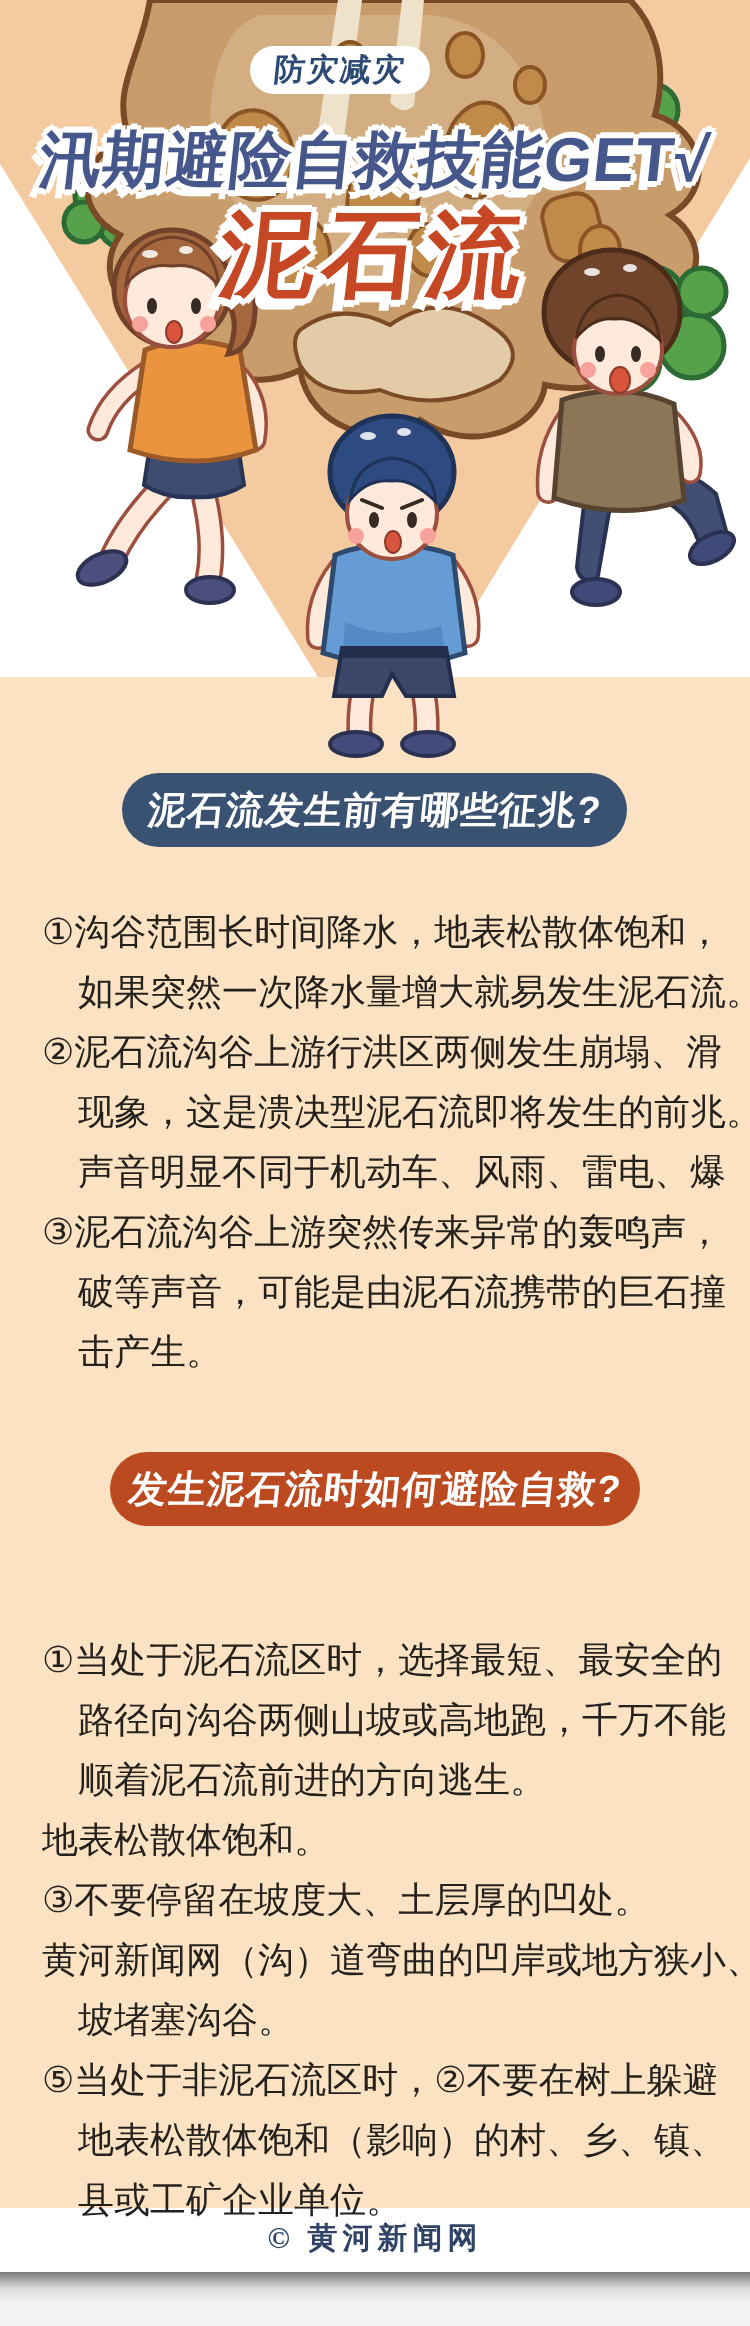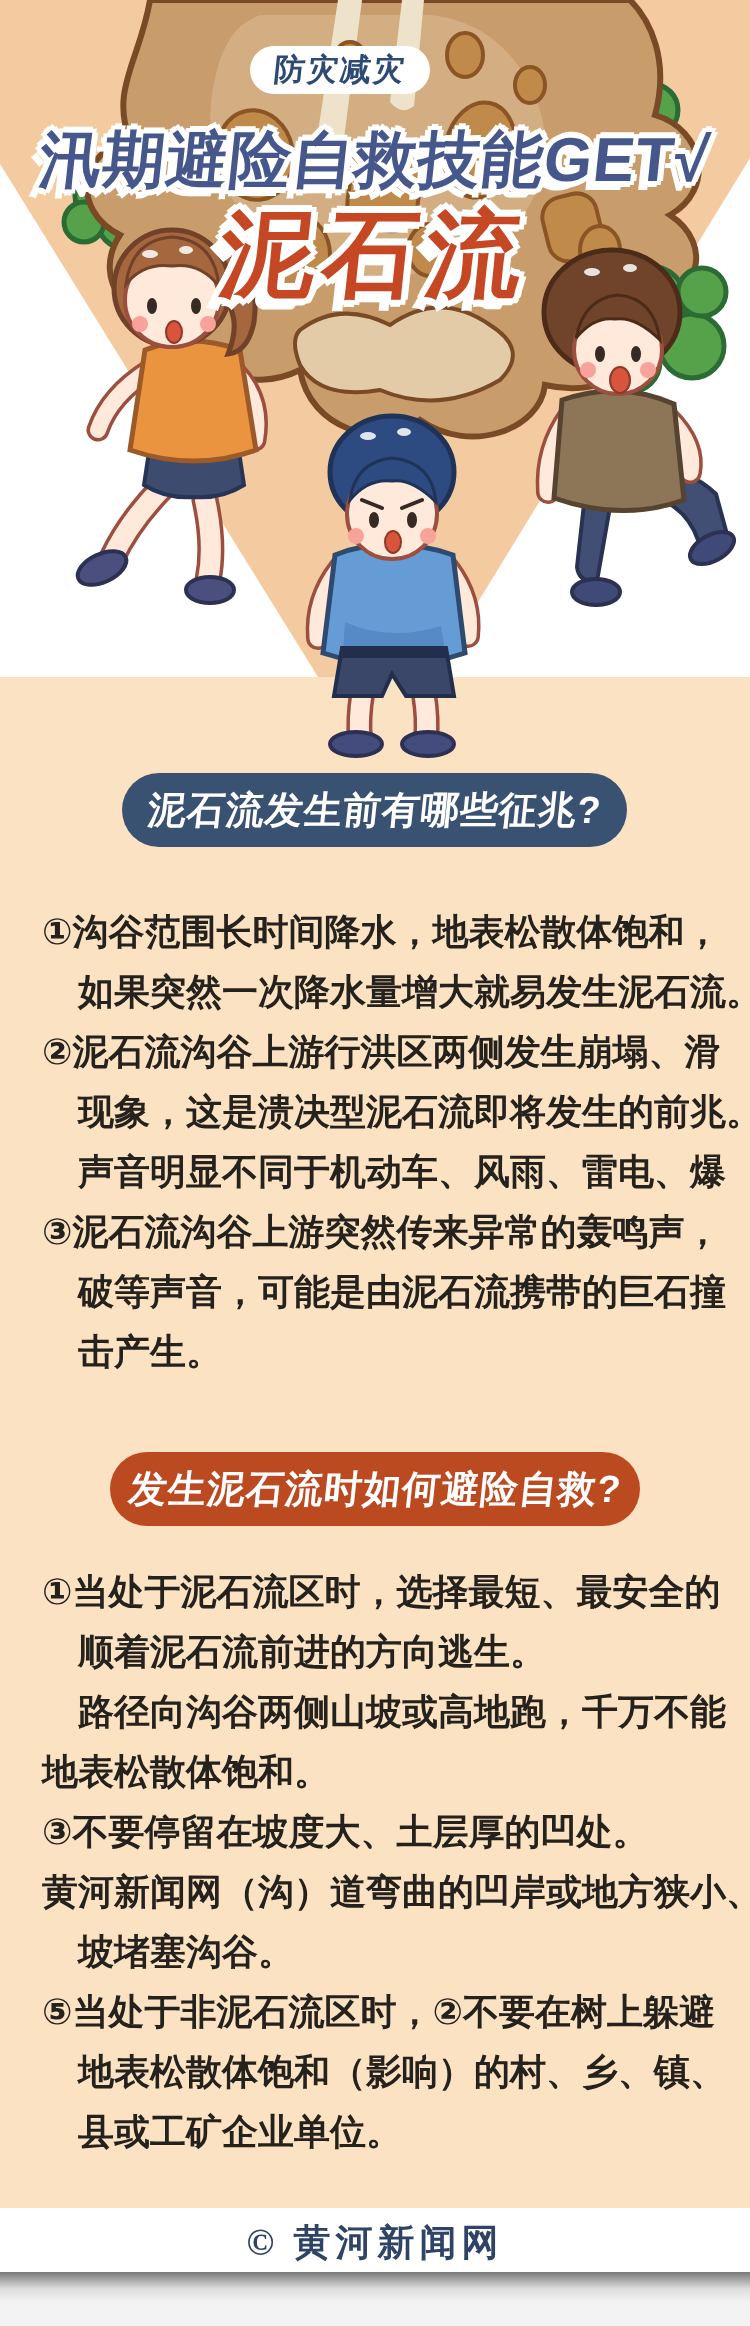--- a/index.html
+++ b/index.html
@@ -43,31 +43,31 @@
     position:absolute;z-index:4;border-radius:38px;display:flex;align-items:center;justify-content:center;
   }
   .pill span{
     color:#ffffff;font-size:38px;font-weight:bold;transform:skewX(-6deg);letter-spacing:1px;white-space:nowrap;
   }
   .pill-1{left:122px;top:773px;width:505px;height:74px;background:#3a5272;}
   .pill-2{left:110px;top:1452px;width:530px;height:74px;background:#bc4a21;}
   
   .tblock{position:absolute;left:42px;width:690px;z-index:4;}
   .tblock-1{top:902px;}
-  .tblock-2{top:1562px;}
+  .tblock-2{top:1630px;}
   .tline{
-    height:60px;line-height:60px;font-size:36px;font-weight:700;color:#25221e;
+    height:60px;line-height:60px;font-size:36px;font-weight:400;color:#25221e;
     white-space:nowrap;letter-spacing:0;
   }
   .tline.indent{padding-left:36px;}
   
   .credit{
     position:absolute;left:0;top:2218px;width:750px;z-index:4;text-align:center;
     font-family:"Liberation Serif","DejaVu Serif",serif;
-    color:#2e4366;font-size:37px;font-weight:bold;letter-spacing:5px;white-space:nowrap;
+    color:#2e4366;font-size:30px;font-weight:bold;letter-spacing:5px;white-space:nowrap;
   }
 </style>
 </head>
 <body>
 
 <div id="page">
   <div class="poster">
 
     <div class="top-section">
       <svg class="illustration" viewBox="0 0 750 760" width="750" height="760">
@@ -221,22 +221,22 @@
       <div class="tline indent">破等声音，可能是由泥石流携带的巨石撞</div>
       <div class="tline indent">击产生。</div>
     </div>
 
     <div class="pill pill-2">
       <span>发生泥石流时如何避险自救?</span>
     </div>
 
     <div class="tblock tblock-2">
       <div class="tline">①当处于泥石流区时，选择最短、最安全的</div>
+      <div class="tline indent">路径向沟谷两侧山坡或高地跑，千万不能</div>
       <div class="tline indent">顺着泥石流前进的方向逃生。</div>
-      <div class="tline indent">路径向沟谷两侧山坡或高地跑，千万不能</div>
       <div class="tline">地表松散体饱和。</div>
       <div class="tline">③不要停留在坡度大、土层厚的凹处。</div>
       <div class="tline">黄河新闻网（沟）道弯曲的凹岸或地方狭小、</div>
       <div class="tline indent">坡堵塞沟谷。</div>
       <div class="tline">⑤当处于非泥石流区时，②不要在树上躲避</div>
       <div class="tline indent">地表松散体饱和（影响）的村、乡、镇、</div>
       <div class="tline indent">县或工矿企业单位。</div>
     </div>
 
     <div class="footer"></div>

